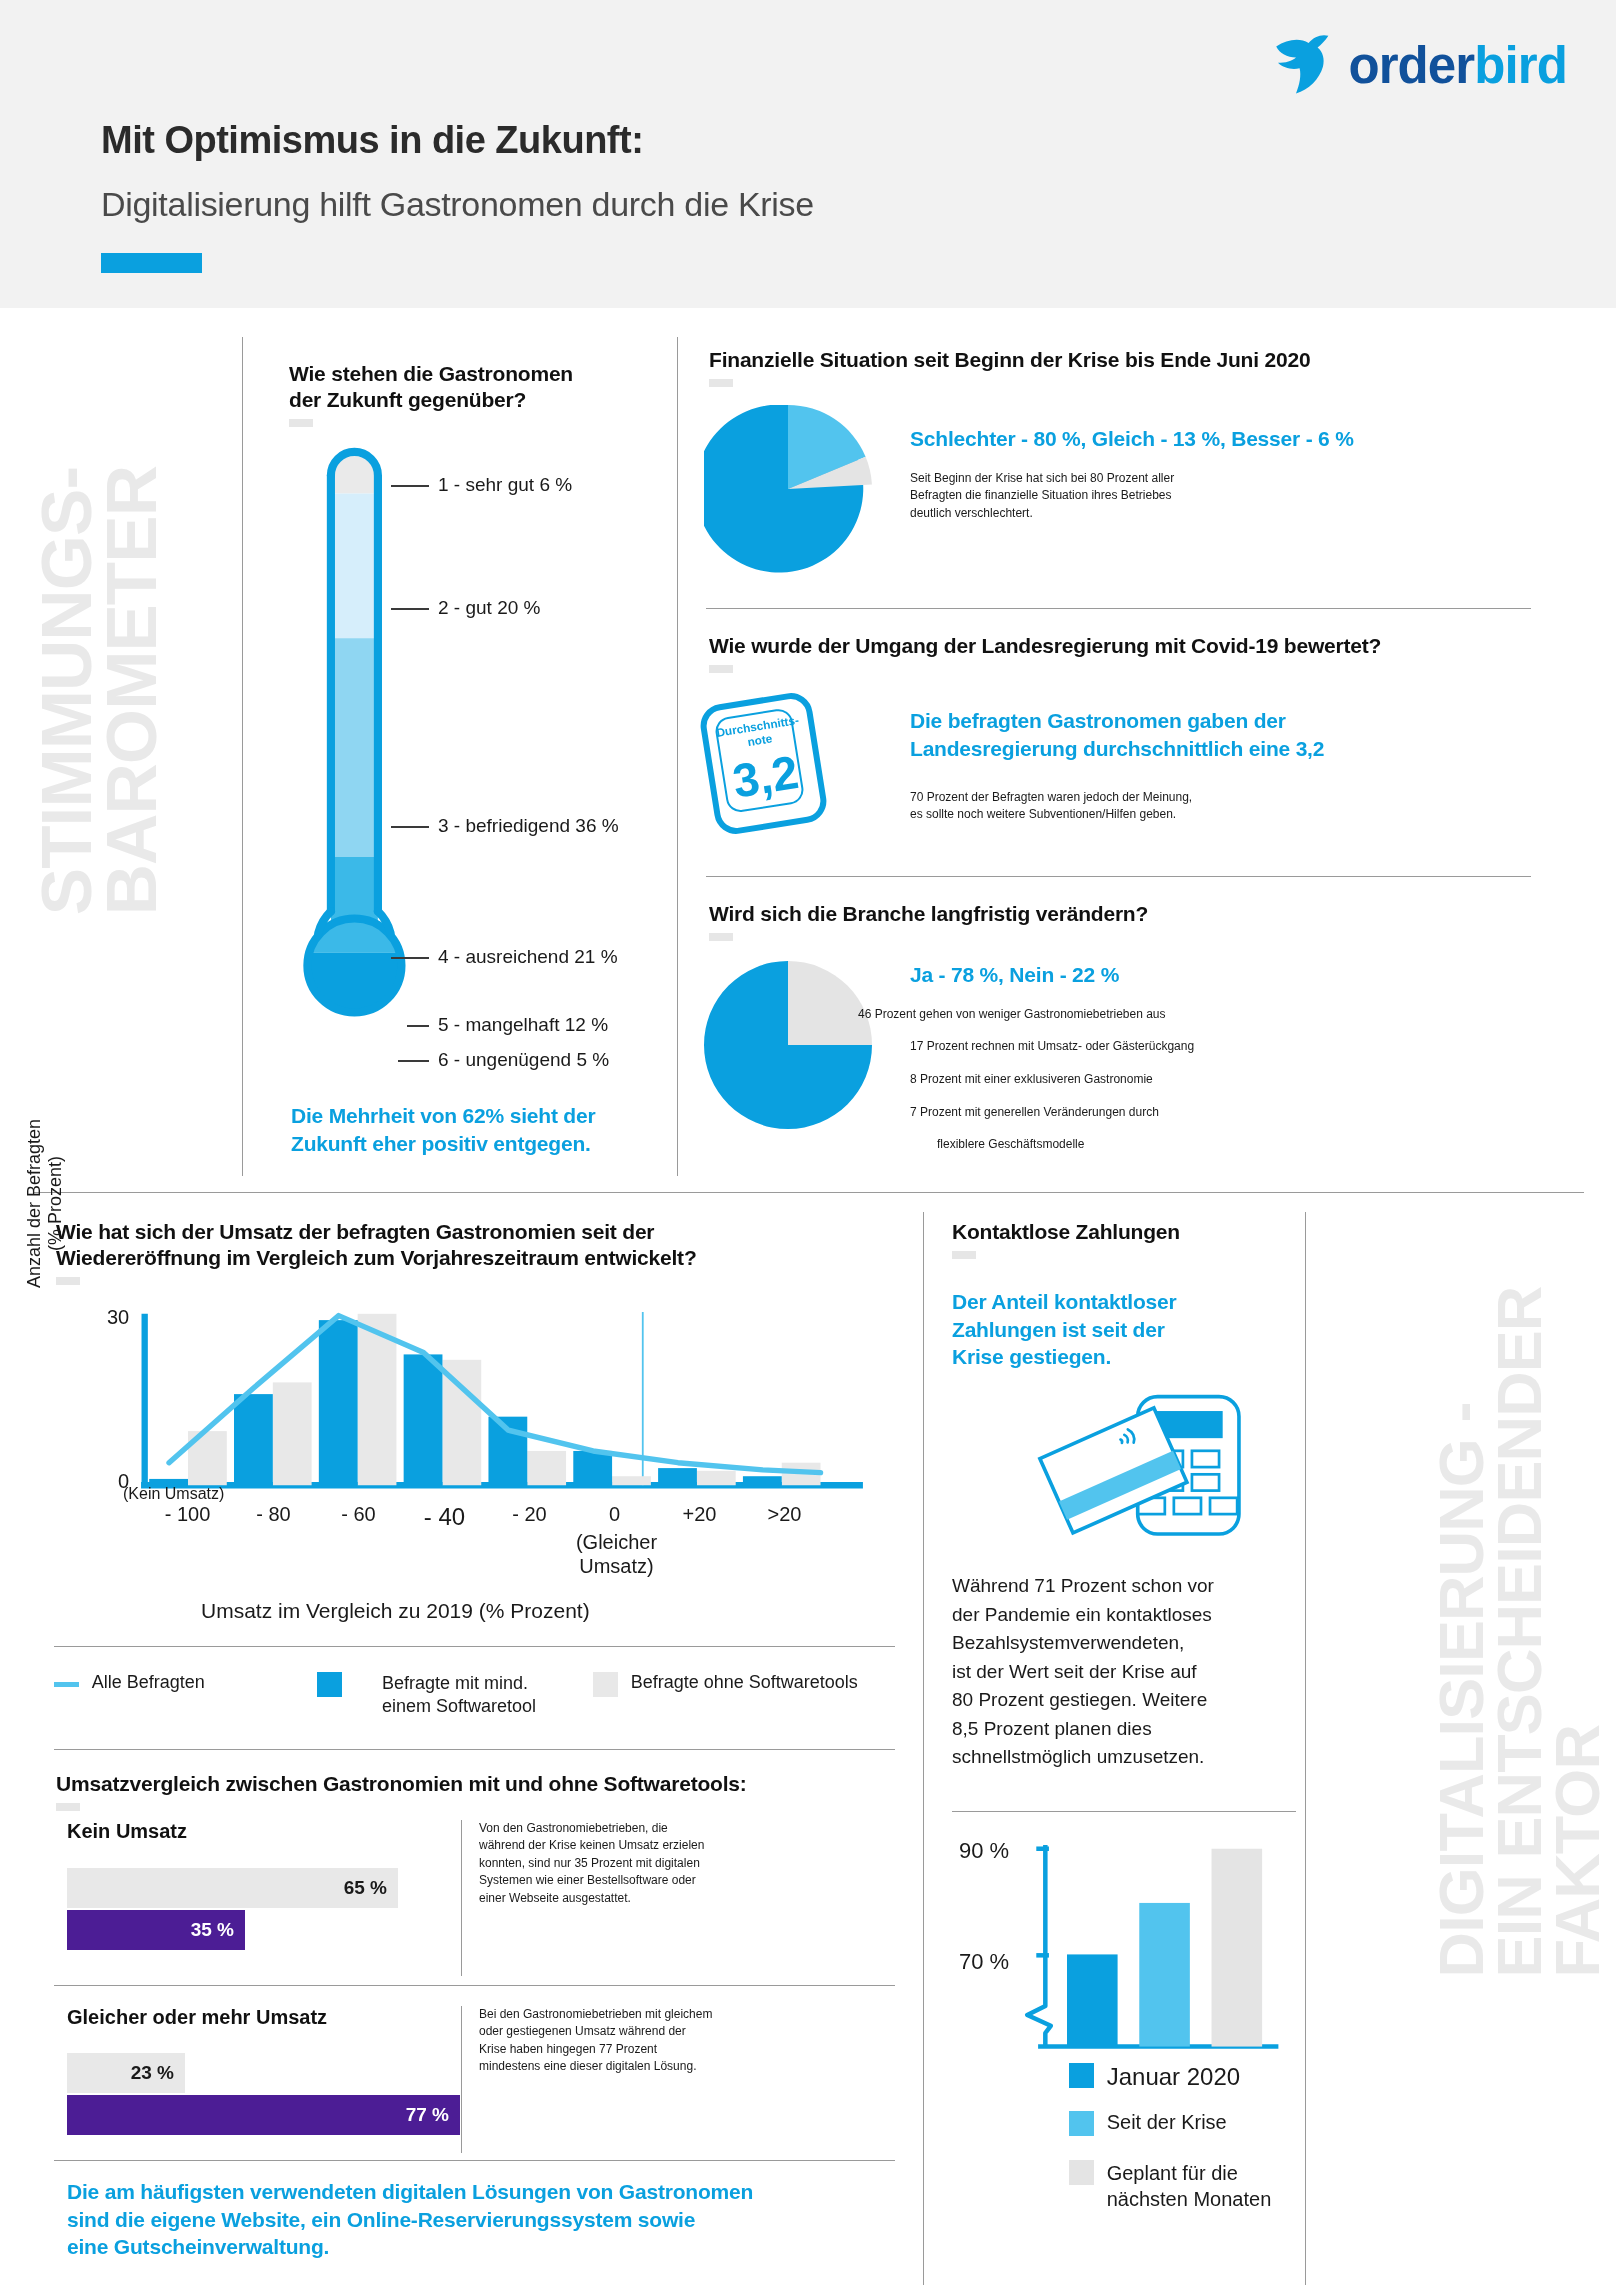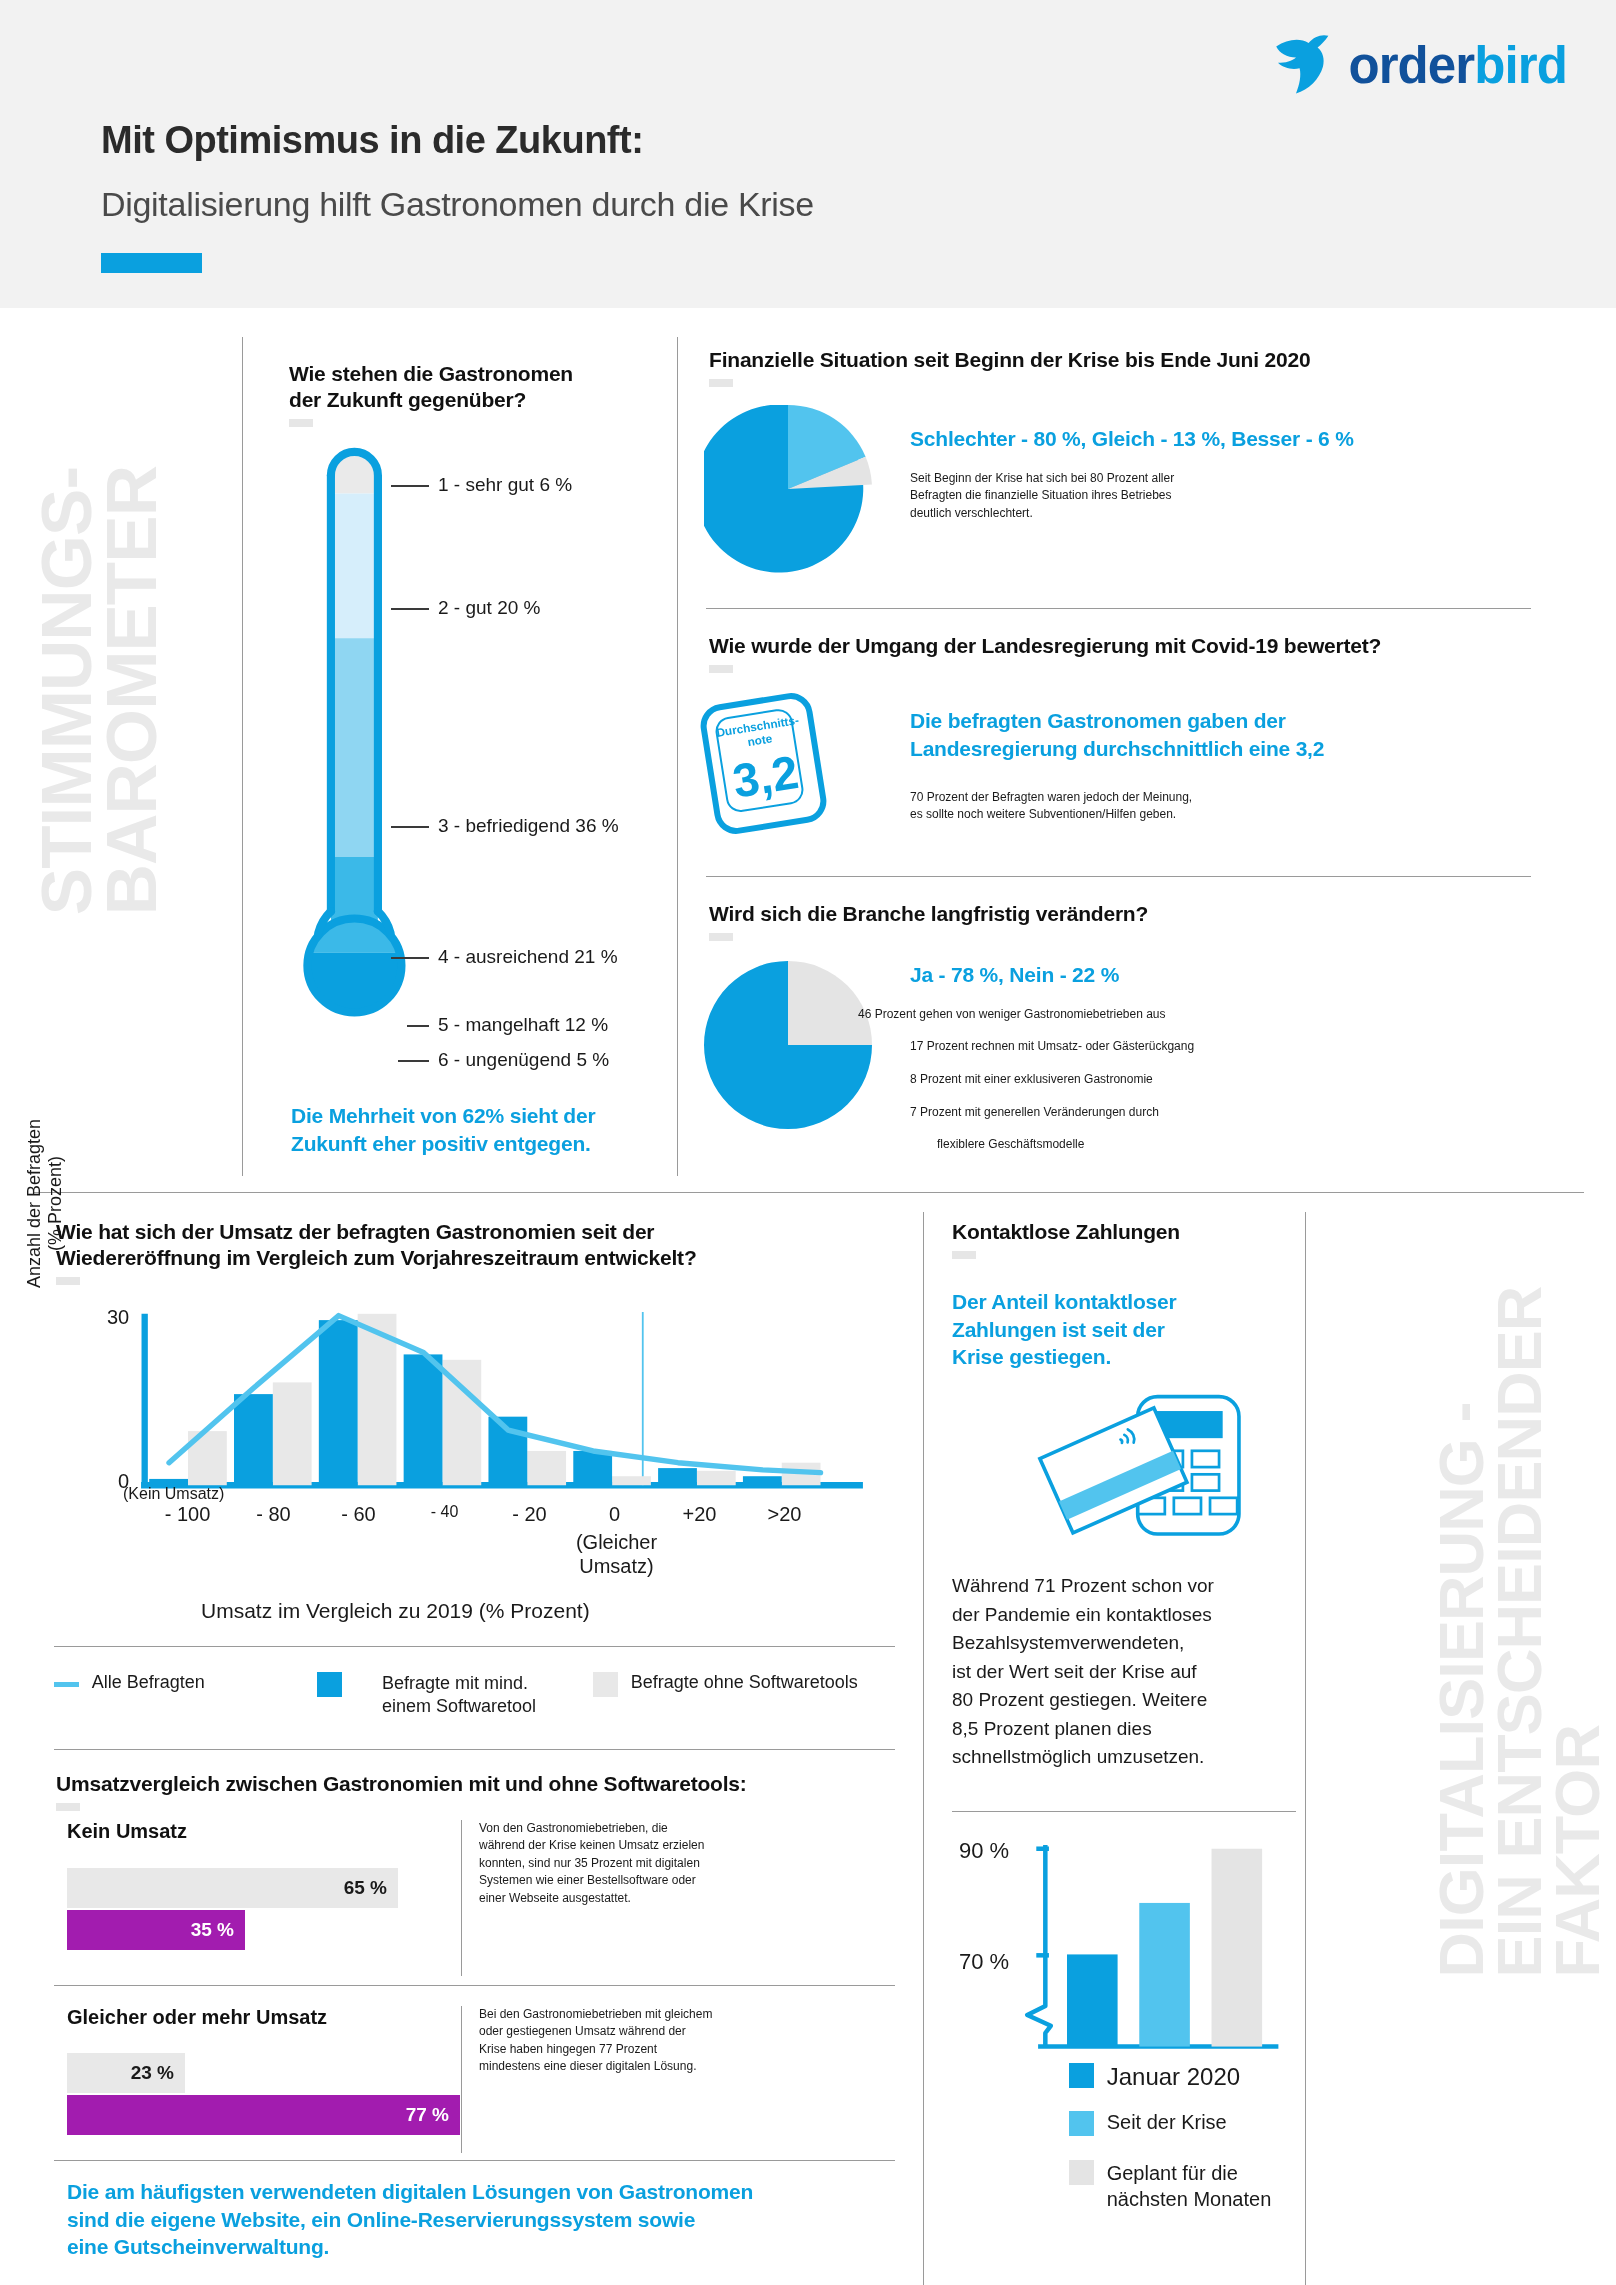--- a/index.html
+++ b/index.html
@@ -60,21 +60,21 @@
 
   
   .legend-row{position:absolute;display:flex;align-items:flex-start;gap:12.7px;font-size:18px;}
   .sw{width:25px;height:25px;flex:0 0 auto;}
   .sw-line{width:25px;height:4.5px;margin-top:10px;background:#52c4ee;flex:0 0 auto;}
 
   
   .cmp-title{font-size:20px;font-weight:700;color:#111;}
   .cmp-bar{height:40px;display:flex;align-items:center;justify-content:flex-end;padding-right:11px;box-sizing:border-box;font-size:19px;font-weight:700;}
   .cmp-gray{background:#e8e8e8;color:#1a1a1a;}
-  .cmp-blue{background:#a21caf;color:#ffffff;text-align:center;}
+  .cmp-blue{background:#4c1d95;color:#ffffff;text-align:center;}
 </style>
 </head>
 <body>
 
 <div class="page">
 
   <div class="header">
     <div class="logo">
       <svg class="logo-bird" viewBox="0 0 80 70">
         <path d="M8 14 C20 6, 34 4, 44 10 C50 3, 58 0, 66 2 C62 8, 58 12, 54 15 C60 20, 62 28, 60 36 C56 50, 44 62, 30 66 C34 56, 36 46, 34 38 C26 40, 16 38, 10 32 C18 32, 26 30, 30 26 C20 26, 12 22, 8 14 Z" fill="#0aa0df"></path>
@@ -240,21 +240,21 @@
     <rect x="479" y="154" width="43" height="38" fill="#0aa0df"></rect>
     <rect x="573" y="173" width="43" height="19" fill="#0aa0df"></rect>
     <rect x="667" y="182" width="43" height="10" fill="#0aa0df"></rect>
 
     <polyline points="31,167 125,84 219,4 313,45 407,131 501,154 595,167 689,175 753,178" fill="none" stroke="#52c4ee" stroke-width="6" stroke-linejoin="round" stroke-linecap="round"></polyline>
   </svg>
 
   <div style="position:absolute;left:156px;top:1503px;width:63px;text-align:center;font-size:20px;">- 100</div>
   <div style="position:absolute;left:242px;top:1503px;width:63px;text-align:center;font-size:20px;">- 80</div>
   <div style="position:absolute;left:327px;top:1503px;width:63px;text-align:center;font-size:20px;">- 60</div>
-  <div style="position:absolute;left:413px;top:1503px;width:63px;text-align:center;font-size:16px;">- 40</div>
+  <div style="position:absolute;left:413px;top:1503px;width:63px;text-align:center;font-size:24px;">- 40</div>
   <div style="position:absolute;left:498px;top:1503px;width:63px;text-align:center;font-size:20px;">- 20</div>
   <div style="position:absolute;left:583px;top:1503px;width:63px;text-align:center;font-size:20px;">0</div>
   <div style="position:absolute;left:668px;top:1503px;width:63px;text-align:center;font-size:20px;">+20</div>
   <div style="position:absolute;left:753px;top:1503px;width:63px;text-align:center;font-size:20px;">&gt;20</div>
 
   <div style="position:absolute;left:123px;top:1485px;font-size:16px;">(Kein Umsatz)</div>
   <div style="position:absolute;left:575px;top:1531px;width:83px;text-align:center;font-size:20px;line-height:1.18;">(Gleicher<br>Umsatz)</div>
 
   <div style="position:absolute;left:201px;top:1599px;font-size:21px;">Umsatz im Vergleich zu 2019 (% Prozent)</div>
 

